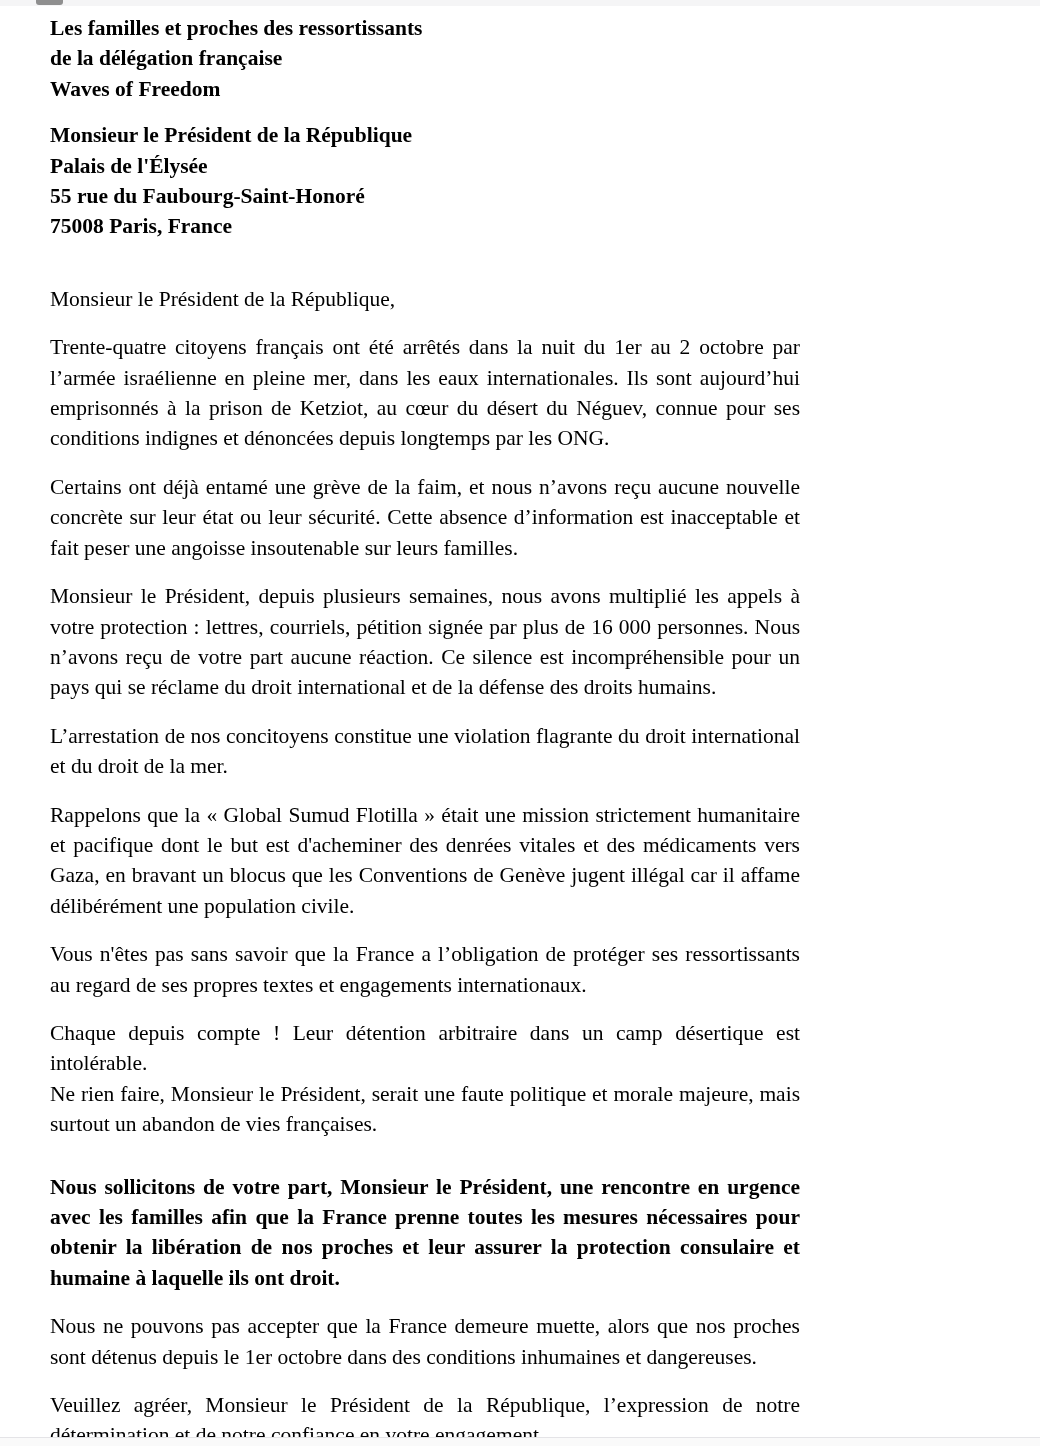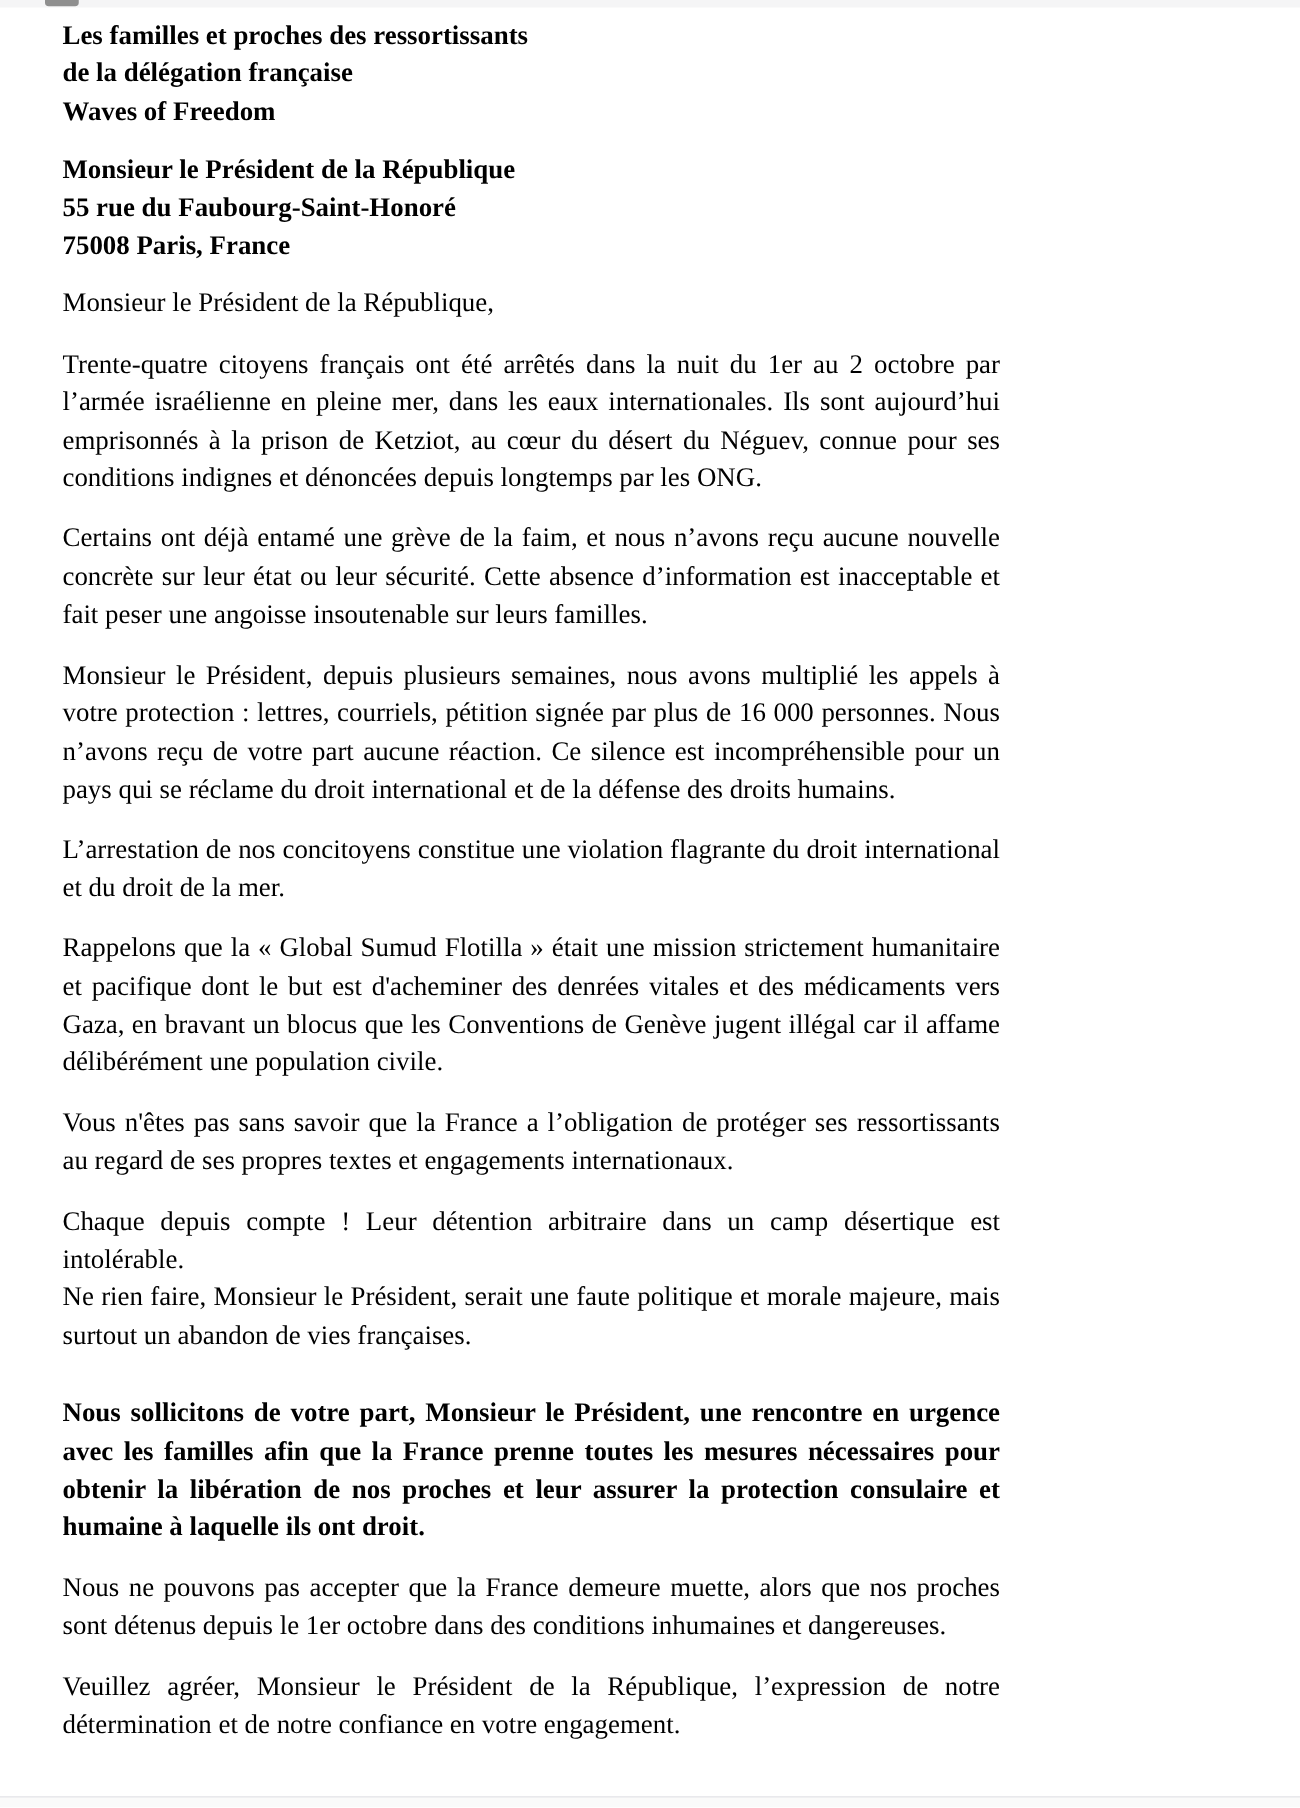--- a/index.html
+++ b/index.html
@@ -43,21 +43,21 @@
   }
   .sender-block {
     margin-top: 7px;
     font-weight: bold;
   }
   .recipient-block {
     margin-top: 16px;
     font-weight: bold;
   }
   .salutation {
-    margin-top: 16px;
+    margin-top: 42px;
   }
   .body-paragraph {
     margin: 18px 0 0 0;
     text-align: justify;
   }
   .body-paragraph.bold {
     font-weight: bold;
     margin-top: 32px;
   }
   .block-line { display: block; }
@@ -72,20 +72,21 @@
 <div class="letter-page">
 
   <div class="sender-block">
     <span class="block-line">Les familles et proches des ressortissants</span>
     <span class="block-line">de la délégation française</span>
     <span class="block-line">Waves of Freedom</span>
   </div>
 
   <div class="recipient-block">
     <span class="block-line">Monsieur le Président de la République</span>
+    <span class="block-line">Palais de l'Élysée</span>
     <span class="block-line">55 rue du Faubourg-Saint-Honoré</span>
     <span class="block-line">75008 Paris, France</span>
   </div>
 
   <div class="salutation">Monsieur le Président de la République,</div>
 
   <p class="body-paragraph">Trente-quatre citoyens français ont été arrêtés dans la nuit du 1er au 2 octobre par l’armée israélienne en pleine mer, dans les eaux internationales. Ils sont aujourd’hui emprisonnés à la prison de Ketziot, au cœur du désert du Néguev, connue pour ses conditions indignes et dénoncées depuis longtemps par les ONG.</p>
   <p class="body-paragraph">Certains ont déjà entamé une grève de la faim, et nous n’avons reçu aucune nouvelle concrète sur leur état ou leur sécurité. Cette absence d’information est inacceptable et fait peser une angoisse insoutenable sur leurs familles.</p>
   <p class="body-paragraph">Monsieur le Président, depuis plusieurs semaines, nous avons multiplié les appels à votre protection : lettres, courriels, pétition signée par plus de 16 000 personnes. Nous n’avons reçu de votre part aucune réaction. Ce silence est incompréhensible pour un pays qui se réclame du droit international et de la défense des droits humains.</p>
   <p class="body-paragraph">L’arrestation de nos concitoyens constitue une violation flagrante du droit international et du droit de la mer.</p>

